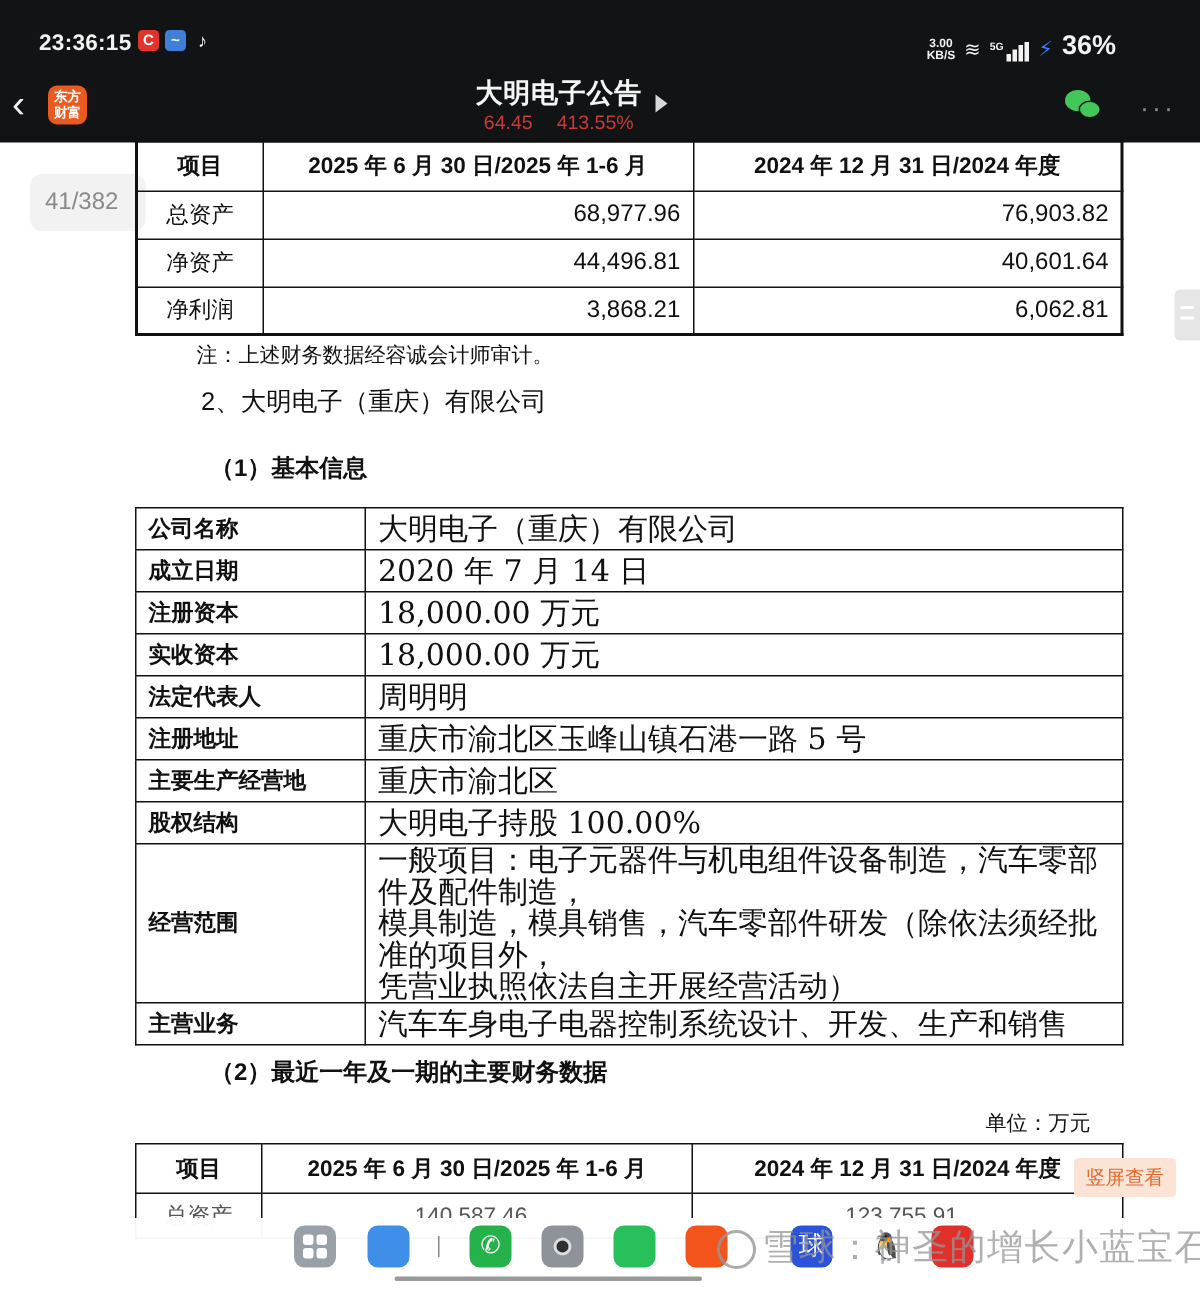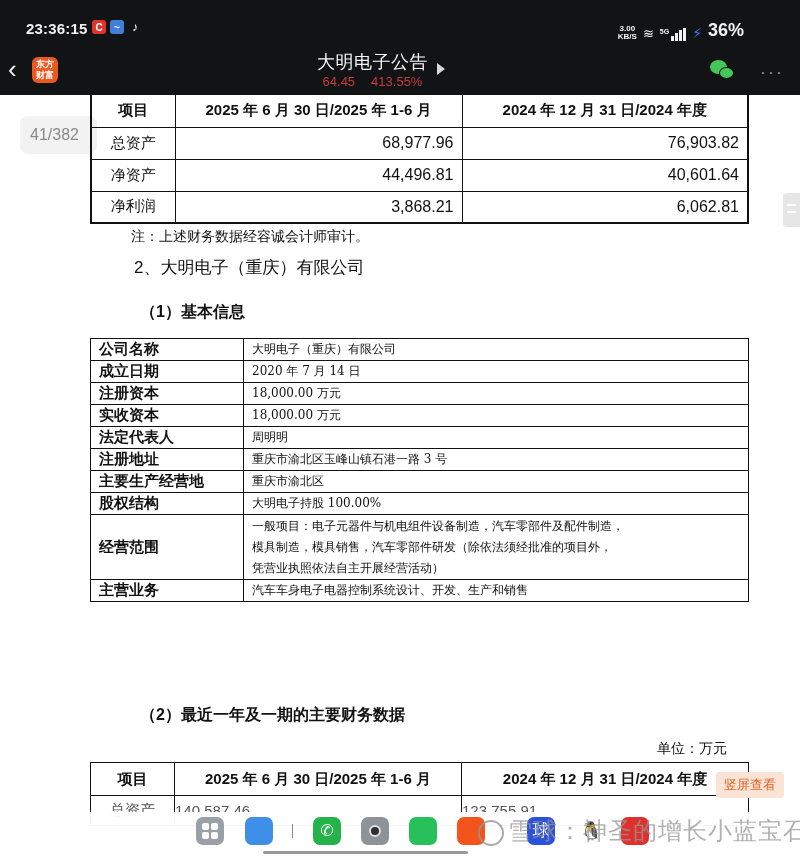--- a/index.html
+++ b/index.html
@@ -18,21 +18,21 @@
   .net-speed { font-size: 8px; line-height: 8px; text-align: center; font-weight: bold; }
   .wifi { font-size: 13px; }
   .signal { display: flex; align-items: flex-end; gap: 1px; height: 13px; }
   .signal span { width: 3px; background: #f2f2f2; display: block; }
   .sig5g { font-size: 7px; font-weight: bold; margin-right: 1px; align-self: flex-start; }
   .bolt { color: #3a7bff; font-size: 14px; font-weight: bold; }
   .battery { font-size: 18px; font-weight: bold; }
 
   .back-btn { position: absolute; left: 8px; top: 58px; width: 20px; height: 24px; color: #f0f0f0; font-size: 26px; line-height: 22px; }
   .app-logo { position: absolute; left: 32px; top: 57px; width: 26px; height: 26px; background: #e85a1f; border-radius: 6px; color: #fff; font-size: 9px; font-weight: bold; line-height: 11px; text-align: center; padding-top: 2px; }
-  .title { position: absolute; left: 0; width: 745px; top: 50px; text-align: center; font-size: 18px; color: #f5f5f5; letter-spacing: 0.5px; }
+  .title { position: absolute; left: 0; width: 745px; top: 50px; text-align: center; font-size: 18px; color: #f5f5f5; letter-spacing: 0.5px; font-weight: bold; }
   .subtitle { position: absolute; left: 0; width: 745px; top: 74px; text-align: center; font-size: 13px; color: #c83a3a; }
   .subtitle span + span { margin-left: 16px; }
   .play-icon { position: absolute; left: 437px; top: 63px; width: 0; height: 0; border-top: 6px solid transparent; border-bottom: 6px solid transparent; border-left: 8px solid #d7d7d7; }
   .wechat-icon { position: absolute; left: 710px; top: 60px; width: 26px; height: 22px; }
   .wechat-icon .b1 { position: absolute; left: 0; top: 0; width: 17px; height: 14px; border-radius: 50%; background: #44c75a; }
   .wechat-icon .b2 { position: absolute; left: 9px; top: 7px; width: 15px; height: 12px; border-radius: 50%; background: #44c75a; border: 1px solid #121314; }
   .more-icon { position: absolute; left: 760px; top: 62px; color: #8a8a8a; font-size: 18px; letter-spacing: 2px; }
 
   
   .page-counter { position: absolute; left: 20px; top: 116px; width: 77px; height: 38px; background: #f2f2f2; border-radius: 8px; color: #8a8a8a; font-size: 16px; line-height: 38px; padding-left: 10px; }
@@ -47,30 +47,30 @@
   .t1 td { height: 32px; }
   .t1 td.lbl { text-align: center; font-size: 15px; }
   .t1 td.num { text-align: right; padding-right: 8px; font-size: 16px; }
   .note { position: absolute; left: 131px; top: 228px; font-size: 14px; font-family: "DejaVu Serif", serif; }
   .h2 { position: absolute; left: 134px; top: 256px; font-size: 17px; font-weight: normal; }
   .h3 { position: absolute; left: 140px; top: 302px; font-size: 16px; font-weight: bold; }
 
   .t2 { left: 90px; top: 338px; width: 659px; }
   .t2 td { height: 22px; font-size: 15px; padding: 0 8px; }
   .t2 td.k { width: 153px; font-weight: bold; }
-  .t2 td.v { font-family: "DejaVu Serif", serif; font-size: 12px; }
+  .t2 td.v { font-family: "DejaVu Serif", serif; font-size: 20px; }
   .t2 td.multi { line-height: 21px; height: 65px; padding-top: 0; }
 
   .h3b { position: absolute; left: 140px; top: 705px; font-size: 16px; font-weight: bold; }
   .unit { position: absolute; left: 657px; top: 740px; font-size: 14px; font-family: "DejaVu Serif", serif; }
   .t3 { left: 90px; top: 762px; width: 659px; }
   .t3 th { height: 33px; font-weight: bold; text-align: center; font-size: 15px; }
   .t3 td { height: 30px; }
   .t3 td.lbl { text-align: center; color: #555; }
-  .t3 td.num { text-align: left; padding-right: 8px; color: #555; }
+  .t3 td.num { text-align: center; padding-right: 8px; color: #555; }
   .vertical-btn { position: absolute; left: 716px; top: 772px; width: 68px; height: 26px; background: #fbe4d6; color: #e0692e; font-size: 13px; line-height: 26px; text-align: center; border-radius: 3px; }
 
   
   .dock { position: absolute; left: 0; top: 812px; width: 800px; height: 49px; background: rgba(255,255,255,0.96); }
   .dock-item { position: absolute; top: 5px; width: 28px; height: 28px; border-radius: 7px; }
   .dock-apps { left: 196px; background: #9aa0a8; }
   .dock-apps i { position: absolute; width: 7px; height: 7px; background: #fff; border-radius: 2px; }
   .dock-files { left: 245px; background: #3f8ee8; }
   .dock-sep { position: absolute; left: 292px; top: 12px; width: 1px; height: 14px; background: #888; }
   .dock-phone { left: 313px; background: #25b24a; color: #fff; font-size: 16px; text-align: center; line-height: 28px; }
@@ -181,21 +181,21 @@
   <tr>
         <td class="k">实收资本</td>
         <td class="v">18,000.00 万元</td>
       </tr>
   <tr>
         <td class="k">法定代表人</td>
         <td class="v">周明明</td>
       </tr>
   <tr>
         <td class="k">注册地址</td>
-        <td class="v">重庆市渝北区玉峰山镇石港一路 3 号</td>
+        <td class="v">重庆市渝北区玉峰山镇石港一路 5 号</td>
       </tr>
   <tr>
         <td class="k">主要生产经营地</td>
         <td class="v">重庆市渝北区</td>
       </tr>
   <tr>
         <td class="k">股权结构</td>
         <td class="v">大明电子持股 100.00%</td>
       </tr>
   <tr>

